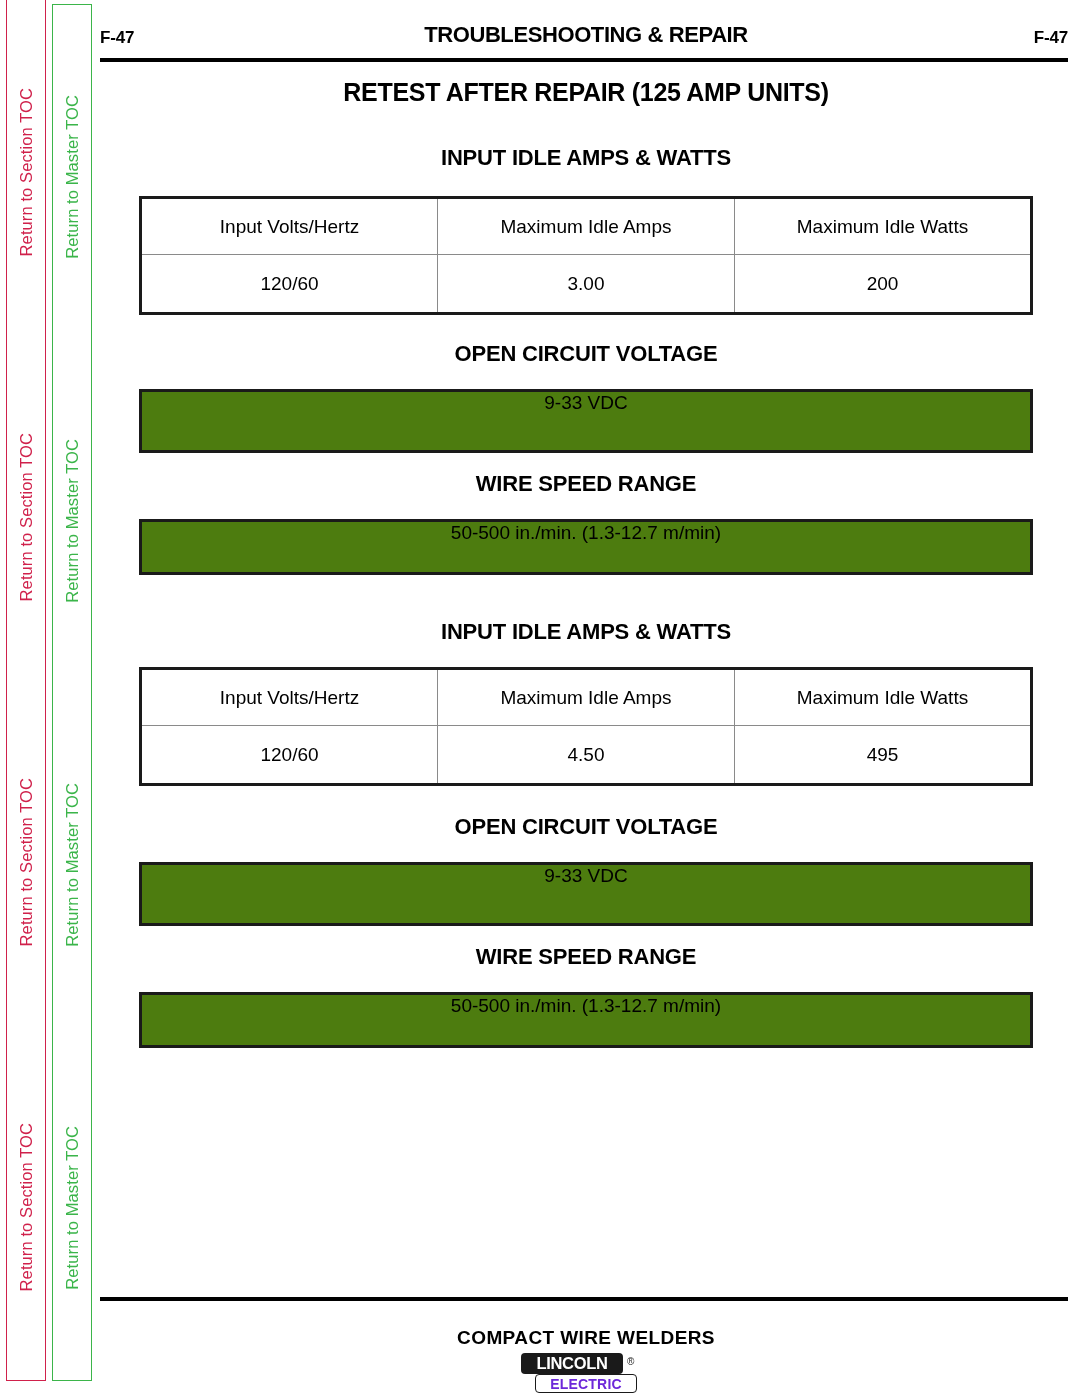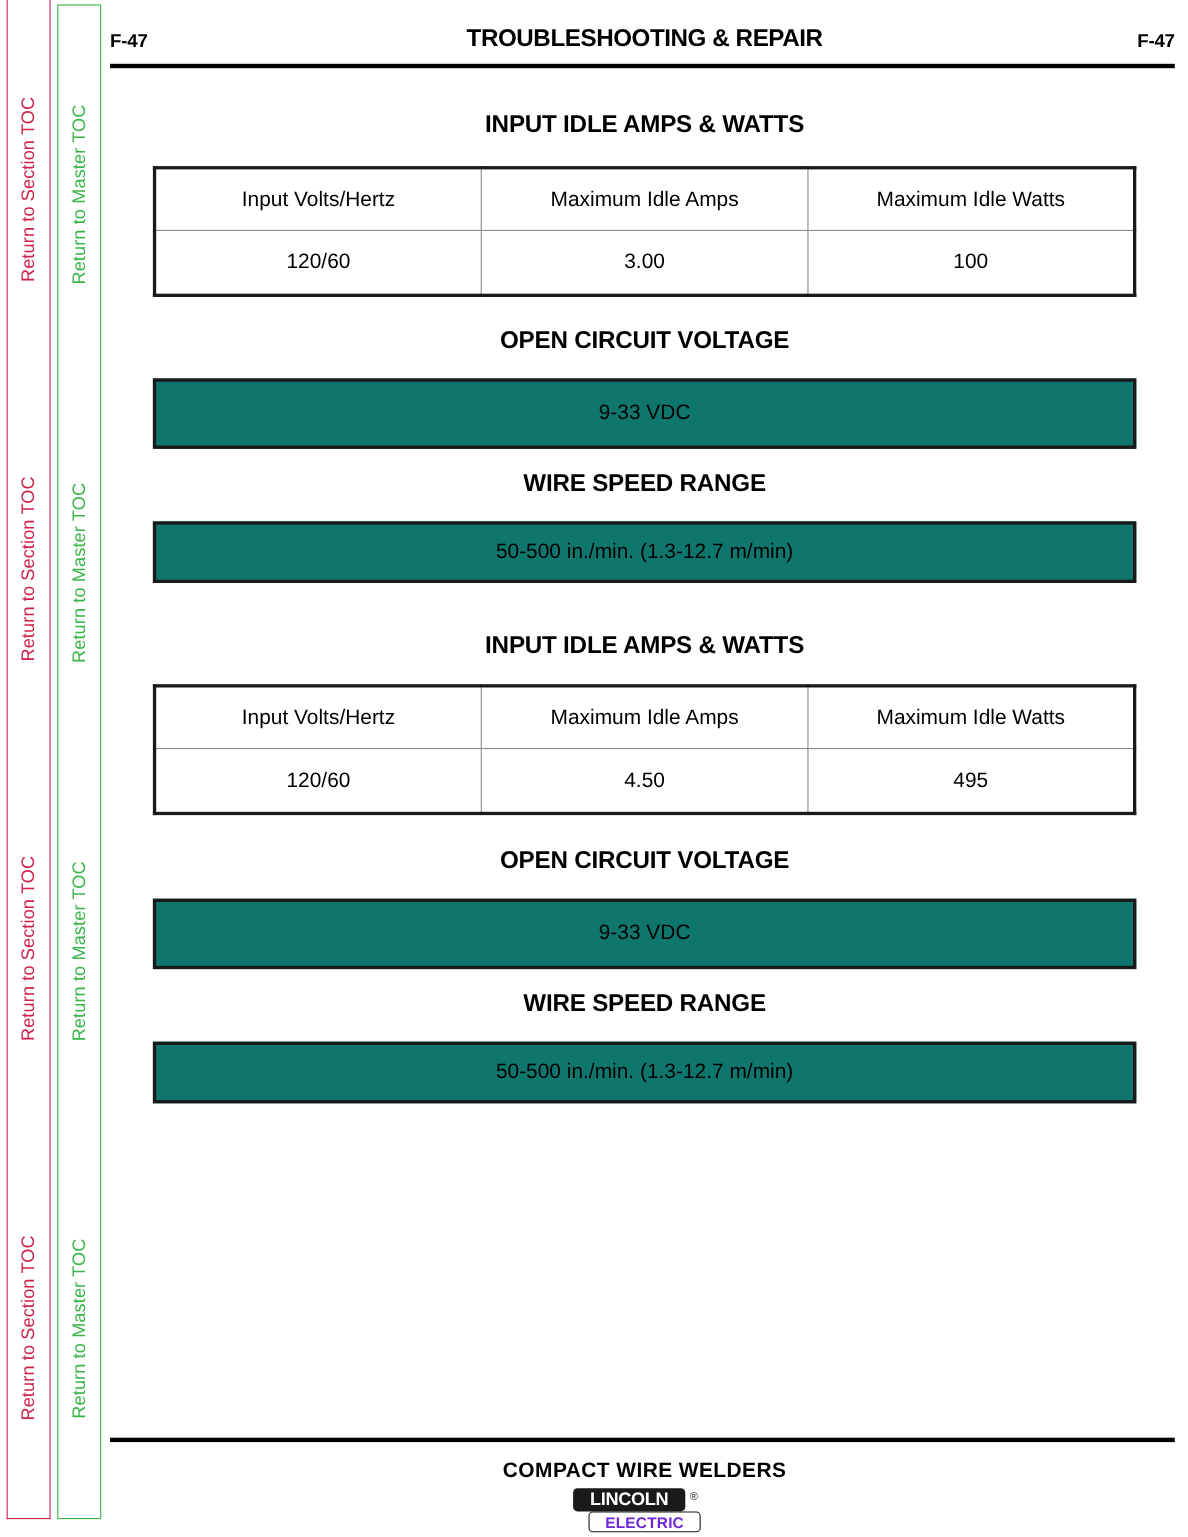--- a/index.html
+++ b/index.html
@@ -154,24 +154,23 @@
     vertical-align: middle;
   }
 
   
   .value-box {
     width: 894px;
     margin: 16px auto;
     border: 3px solid #1a1a1a;
     box-sizing: border-box;
     display: flex;
-    align-items: center;
     justify-content: center;
     font-size: 19px;
-    background: #0f766e;
+    background: #4d7c0f;
   }
   .value-box.ocv { height: 64px; }
   .value-box.wsr { height: 56px; }
 
   
   #page-footer {
     position: absolute;
     left: 0;
     bottom: 0;
     width: 988px;
@@ -182,21 +181,21 @@
     right: 12px;
     top: 0;
     height: 3.5px;
     background: #000000;
   }
   #footer-title {
     text-align: center;
     font-size: 19px;
     font-weight: bold;
     letter-spacing: 0.4px;
-    padding-top: 20px;
+    padding-top: 30px;
   }
   #brand-logo {
     position: relative;
     width: 130px;
     height: 44px;
     margin: 4px auto 0 auto;
   }
   #logo-lincoln-box {
     position: absolute;
     left: 0;
@@ -267,36 +266,37 @@
 <div id="page-content">
 
   <div id="running-header">
     <span class="folio left">F-47</span>
     <div id="header-title">TROUBLESHOOTING &amp; REPAIR</div>
     <span class="folio right">F-47</span>
     <div id="header-rule"></div>
   </div>
 
   <div class="section-block">
+    <div class="section-title" style="margin-top:16px;">RETEST AFTER REPAIR  (125 AMP UNITS)</div>
 
     <div class="sub-heading" style="margin-top:38px;">INPUT IDLE AMPS &amp; WATTS</div>
 
     <table class="spec-table" style="margin-top:25px;">
       <thead>
         <tr>
           <th>Input Volts/Hertz</th>
           <th>Maximum Idle Amps</th>
           <th>Maximum Idle Watts</th>
         </tr>
       </thead>
       <tbody>
         <tr>
           <td>120/60</td>
           <td>3.00</td>
-          <td>100</td>
+          <td>200</td>
         </tr>
       </tbody>
     </table>
 
     <div class="sub-heading" style="margin-top:26px;">OPEN CIRCUIT VOLTAGE</div>
 
     <div class="value-box ocv" style="margin-top:22px;">
       <span>9-33 VDC</span>
     </div>
 

